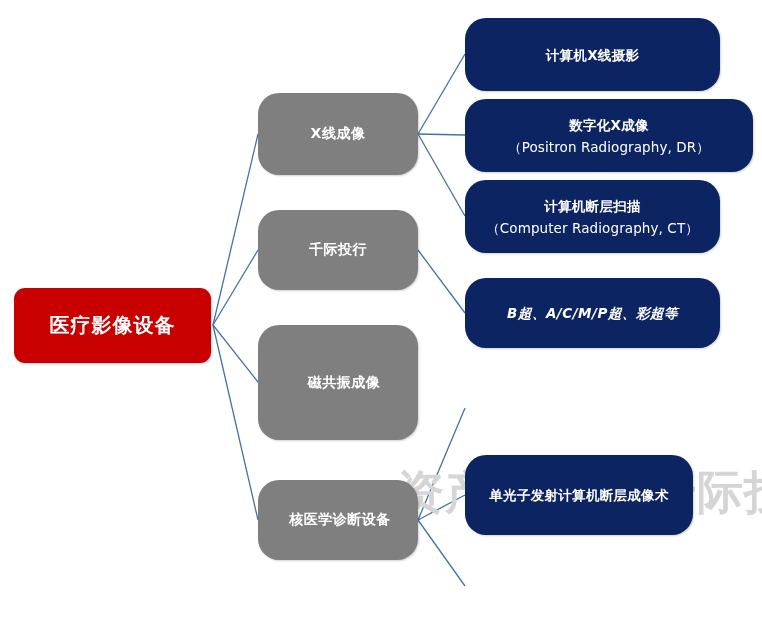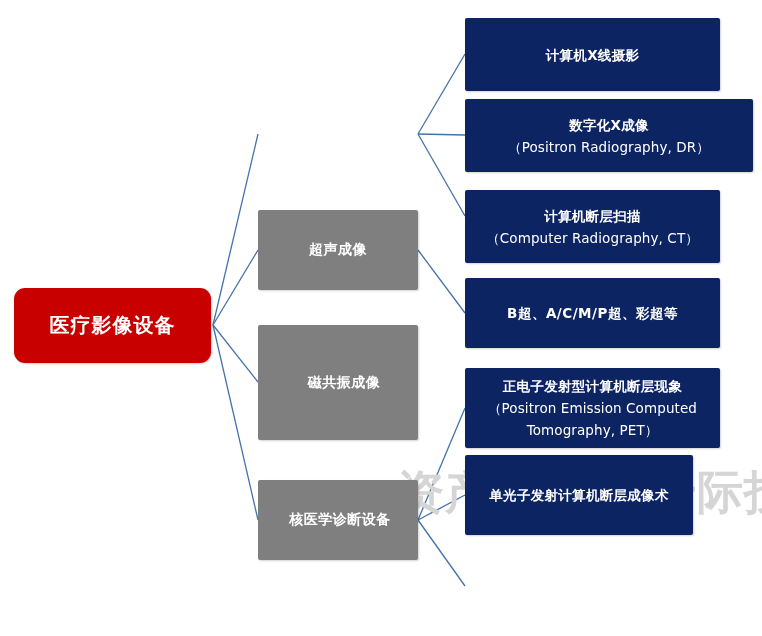--- a/index.html
+++ b/index.html
@@ -40,21 +40,21 @@
   }
   .node {
     position: absolute;
     display: flex;
     flex-direction: column;
     align-items: center;
     justify-content: center;
     text-align: center;
     color: #ffffff;
     z-index: 3;
-    border-radius: 2px;
+    border-radius: 21px;
     box-shadow: 1px 1px 2px rgba(0,0,0,0.18);
     padding: 2px 8px;
   }
   .node-root {
     background: #c80000;
     font-size: 20px;
     font-weight: bold;
     letter-spacing: 1px;
     border-radius: 11px;
   }
@@ -74,20 +74,21 @@
     letter-spacing: 0.3px;
   }
   .node-leaf .ln-en {
     line-height: 22px;
     font-weight: normal;
     letter-spacing: 0.1px;
   }
   .node-leaf .ln-single {
     line-height: 22px;
     letter-spacing: 0.5px;
+    font-style: italic;
   }
 </style>
 </head>
 <body>
 
 <div id="diagram">
 
   <svg id="connectors" viewBox="0 0 762 636" width="762" height="636">
     <g stroke="#4472a8" stroke-width="1.3" fill="none">
 
@@ -107,51 +108,50 @@
       <line x1="418" y1="520" x2="465" y2="586"></line>
     </g>
   </svg>
 
   <div class="watermark">资产信息网 千际投行</div>
 
   <div class="node node-root" style="left:14px; top:288px; width:197px; height:75px;">
     <span>医疗影像设备</span>
   </div>
 
+  <div class="node node-mid" style="left:258px; top:93px; width:160px; height:82px;">
+    <span>X线成像</span>
+  </div>
   <div class="node node-mid" style="left:258px; top:210px; width:160px; height:80px;">
-    <span>超声成像</span>
+    <span>千际投行</span>
   </div>
   <div class="node node-mid" style="left:258px; top:325px; width:160px; height:115px;padding-left:20px;">
     <span>磁共振成像</span>
   </div>
   <div class="node node-mid" style="left:258px; top:480px; width:160px; height:80px;padding-left:12px;">
     <span>核医学诊断设备</span>
   </div>
 
   <div class="node node-leaf" style="left:465px; top:18px; width:255px; height:73px;">
     <span class="ln-cn">计算机X线摄影</span>
   </div>
 
   <div class="node node-leaf" style="left:465px; top:99px; width:288px; height:73px;">
     <span class="ln-cn">数字化X成像</span>
     <span class="ln-en">（Positron Radiography, DR）</span>
   </div>
 
-  <div class="node node-leaf" style="left:465px; top:180px; width:255px; height:73px;margin-top:10px;">
+  <div class="node node-leaf" style="left:465px; top:180px; width:255px; height:73px;">
     <span class="ln-cn">计算机断层扫描</span>
     <span class="ln-en">（Computer Radiography, CT）</span>
   </div>
 
   <div class="node node-leaf" style="left:465px; top:278px; width:255px; height:70px;">
     <span class="ln-single">B超、A/C/M/P超、彩超等</span>
   </div>
 
-  <div class="node node-leaf" style="left:465px; top:368px; width:255px; height:80px;">
-    <span class="ln-cn">正电子发射型计算机断层现象</span>
-    <span class="ln-en">（Positron Emission Computed Tomography, PET）</span>
-  </div>
 
   <div class="node node-leaf" style="left:465px; top:455px; width:228px; height:80px;">
     <span class="ln-cn">单光子发射计算机断层成像术</span>
   </div>
 
 
 </div>
 
 </body></html>

